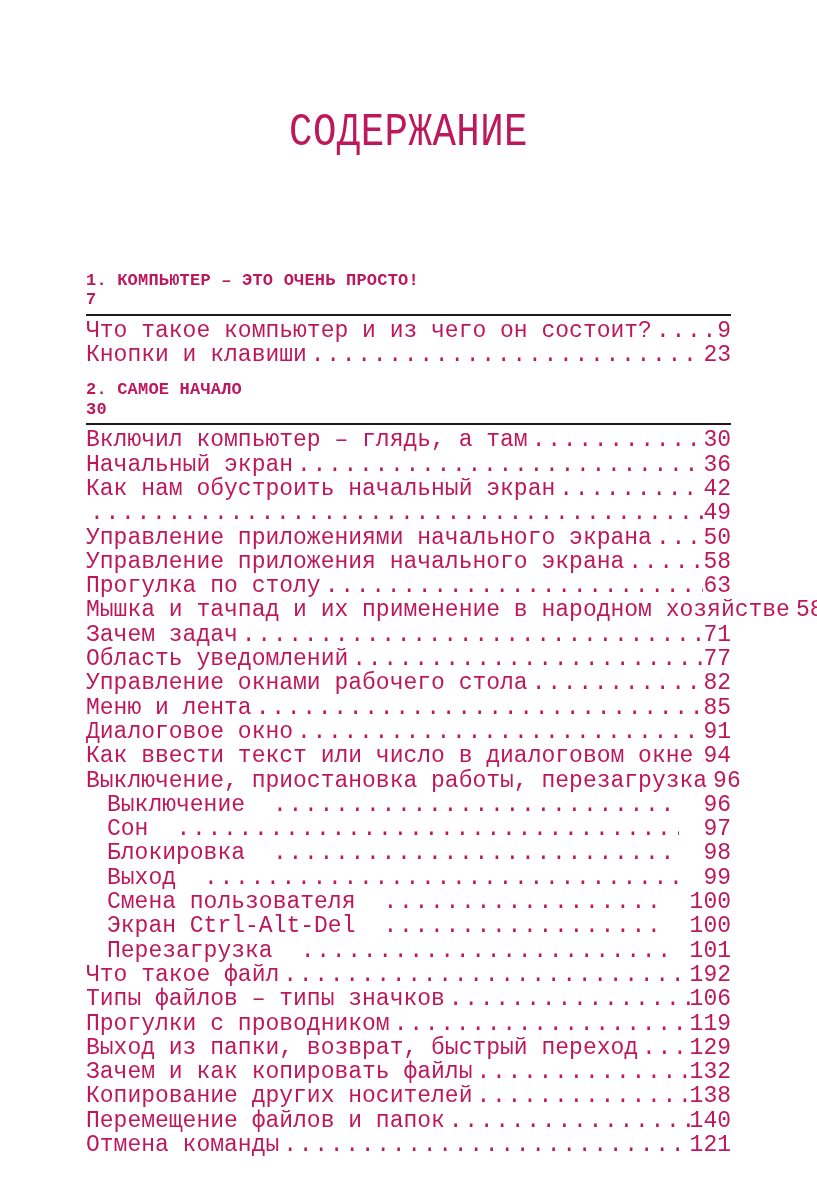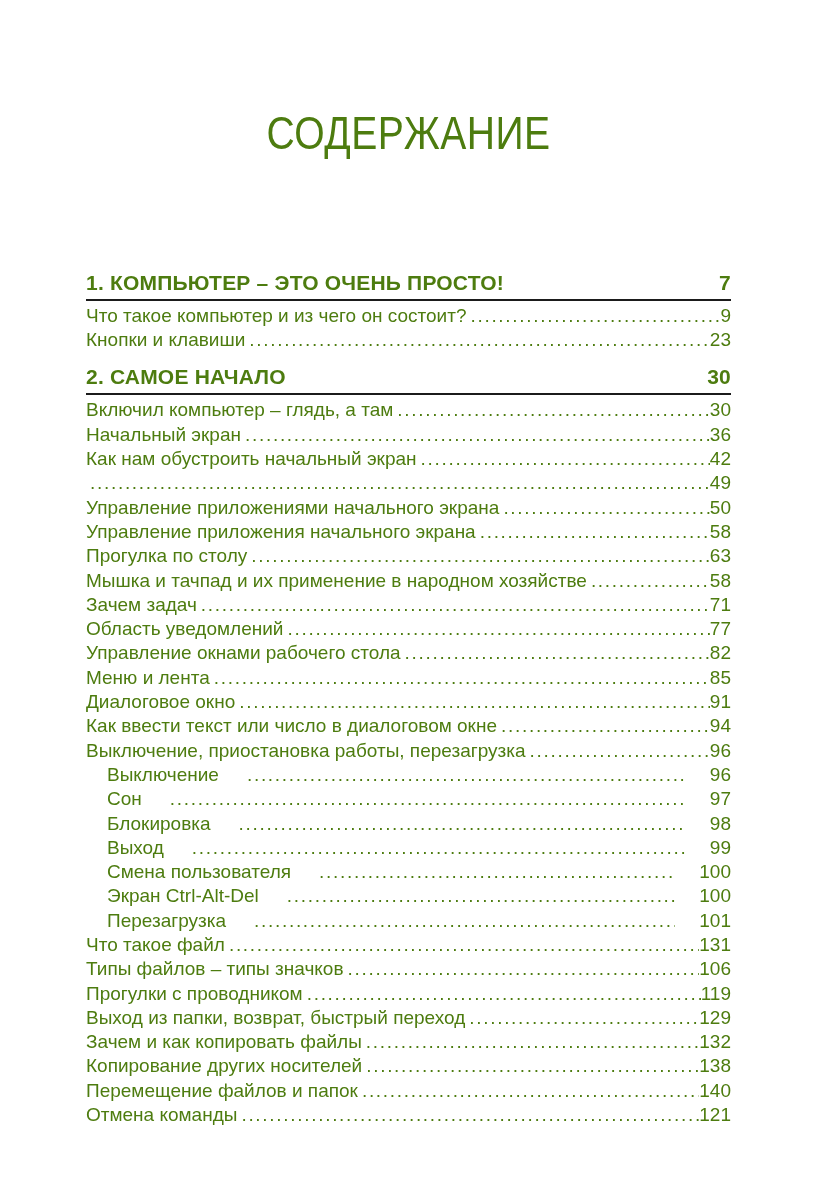--- a/index.html
+++ b/index.html
@@ -6,22 +6,22 @@
     margin: 0;
     padding: 0;
     background: #ffffff;
   }
   .page {
     position: relative;
     width: 817px;
     height: 1200px;
     background: #ffffff;
     overflow: hidden;
-    font-family: Liberation Sans, sans-serif;
-    color: #4d7c0f;
+    font-family: Liberation Mono, monospace;
+    color: #be185d;
   }
   .content {
     padding: 0 86px;
   }
   .doc-title {
     margin-top: 108px;
     text-align: center;
     font-size: 46px;
     line-height: 1.1;
     font-weight: 400;
@@ -33,36 +33,37 @@
   .toc {
     margin-top: 112px;
   }
   .chapter + .chapter {
     margin-top: 13px;
   }
   .chapter-heading {
     display: flex;
     align-items: baseline;
     font-weight: 700;
-    font-size: 21px;
+    font-size: 17px;
     line-height: 1.15;
     letter-spacing: 0.2px;
     border-bottom: 2px solid #1b1b1b;
     padding-bottom: 4px;
+    flex-direction: column;
   }
   .ch-label { flex: 0 0 auto; white-space: nowrap; }
   .ch-leader { flex: 1 1 auto; }
   .ch-page { flex: 0 0 auto; white-space: nowrap; }
   .entries {
     margin-top: 3px;
   }
   .entry {
     display: flex;
     align-items: flex-end;
-    font-size: 19px;
+    font-size: 23px;
     line-height: 24.3px;
   }
   .entry.indent {
     padding-left: 21px;
     gap: 24px;
   }
   .entry .label {
     flex: 0 0 auto;
     white-space: nowrap;
   }
@@ -241,21 +242,21 @@
 
   <div class="entry indent">
     <span class="label">Перезагрузка</span>
     <span class="leader">............................................................................................................................................................................................................................</span>
     <span class="page-num">101</span>
   </div>
 
   <div class="entry">
     <span class="label">Что такое файл</span>
     <span class="leader">............................................................................................................................................................................................................................</span>
-    <span class="page-num">131</span>
+    <span class="page-num">192</span>
   </div>
 
   <div class="entry">
     <span class="label">Типы файлов – типы значков</span>
     <span class="leader">............................................................................................................................................................................................................................</span>
     <span class="page-num">106</span>
   </div>
 
   <div class="entry">
     <span class="label">Прогулки с проводником</span>

